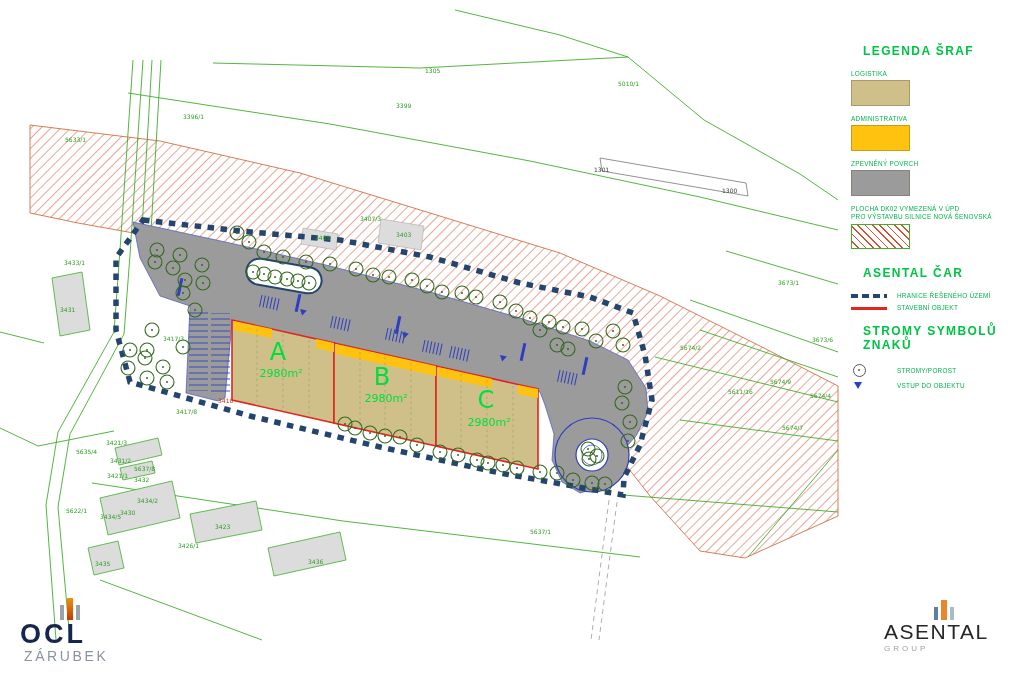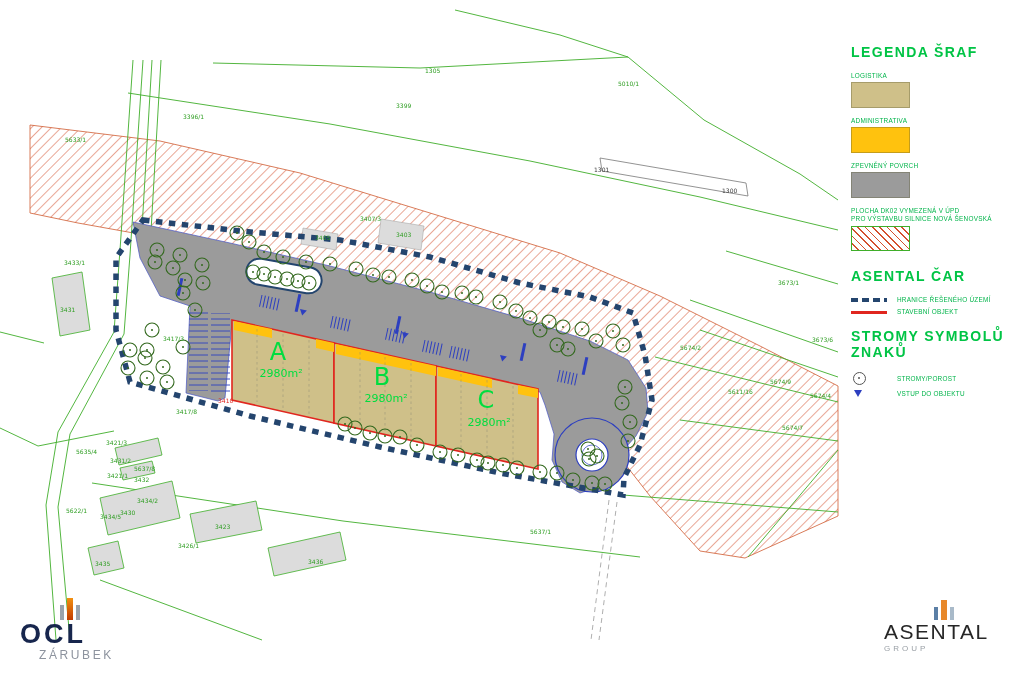--- a/index.html
+++ b/index.html
@@ -8,21 +8,21 @@
   svg{position:absolute;left:0;top:0;}
   svg text{font-family:"DejaVu Sans",sans-serif;}
   .plabel{font-size:6px;fill:#2f9e23;}
   .plabel.black{fill:#3a3a3a;}
   .plabel.red{fill:#e0261f;}
   .bname{font-size:24px;fill:#00dd3f;text-anchor:middle;}
   .barea{font-size:11px;fill:#00dd3f;text-anchor:middle;}
 
   
   .legend{position:absolute;left:851px;top:44px;width:170px;color:#00b44a;}
-  .lg-title{font-size:14px;font-weight:bold;color:#00c445;letter-spacing:1.4px;margin:0 0 12px 0;}
+  .lg-title{font-size:12px;font-weight:bold;color:#00c445;letter-spacing:1.4px;margin:0 0 12px 12px;}
   .lg-label{font-size:6.4px;letter-spacing:.25px;margin:0 0 3px 0;}
   .lg-swatch{width:59px;height:26px;margin:0 0 9px 0;border:1px solid rgba(90,90,50,.35);box-sizing:border-box;}
   .sw-logistics{background:#cfc089;}
   .sw-admin{background:#ffc20e;}
   .sw-paved{background:#9b9b9b;}
   .sw-hatch{background:repeating-linear-gradient(45deg,transparent 0 4px,#d4502e 4px 5.2px),#fff;border:1px solid #3fae2a;height:25px;}
   .lg-2line{line-height:1.25;margin-bottom:3px;}
   .lg-row{display:flex;align-items:center;margin-bottom:5px;}
   .lg-sample{width:36px;margin-right:10px;flex:none;}
   .dash-sample{height:4px;background:repeating-linear-gradient(90deg,#24456e 0 7px,transparent 7px 11px);}
@@ -41,21 +41,21 @@
   .bars{display:flex;align-items:flex-end;gap:3px;height:24px;}
   .logo-ocl .bars{margin-left:40px;}
   .logo-asental .bars{margin-left:50px;}
   .bar{display:block;}
   .bar-gray{width:4px;height:15px;background:#9aa3ad;}
   .bar-flame{width:6px;height:22px;background:linear-gradient(#f29111,#c13a00);}
   .bar-steel{width:4px;height:13px;background:#5b7fa6;}
   .bar-orange{width:6px;height:20px;background:#e8882a;}
   .bar-lightsteel{width:4px;height:13px;background:#a9bac9;}
   .ocl-name{font-size:27px;font-weight:bold;color:#17264d;letter-spacing:3px;line-height:1.05;}
-  .ocl-sub{font-size:12px;color:#8d939e;letter-spacing:2.6px;margin-left:19px;}
+  .ocl-sub{font-size:14px;color:#8d939e;letter-spacing:2.6px;margin-left:4px;}
   .asn-name{font-size:21px;font-weight:normal;color:#262626;letter-spacing:1.5px;line-height:1.15;}
   .asn-sub{font-size:8px;color:#9aa0a6;letter-spacing:3px;text-align:left;width:112px;}
 </style>
 </head>
 <body>
 
 <div class="stage">
 
   <svg width="1024" height="673" viewBox="0 0 1024 673">
     <defs>

